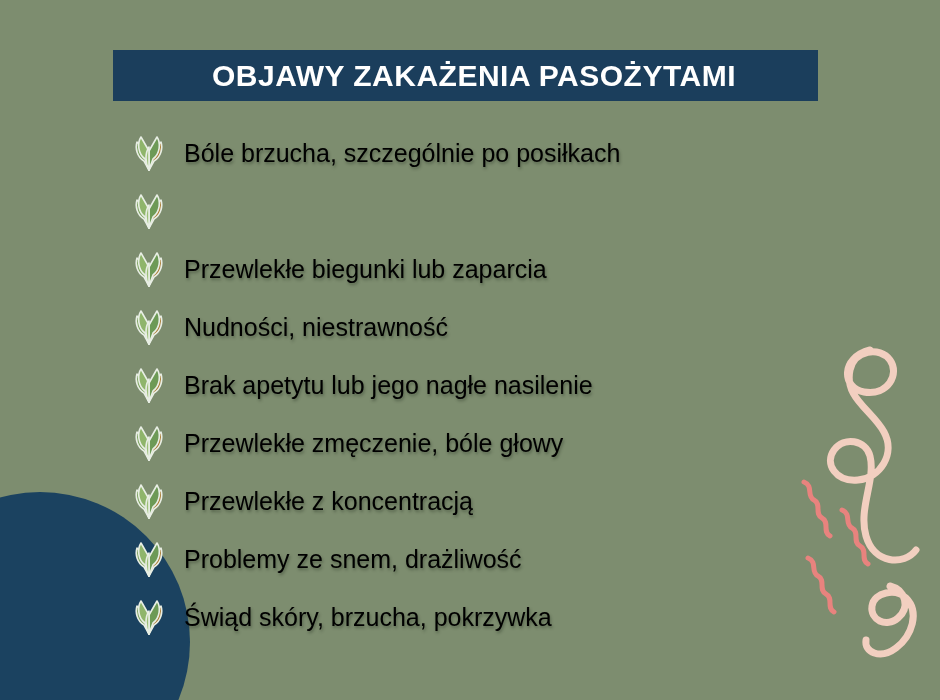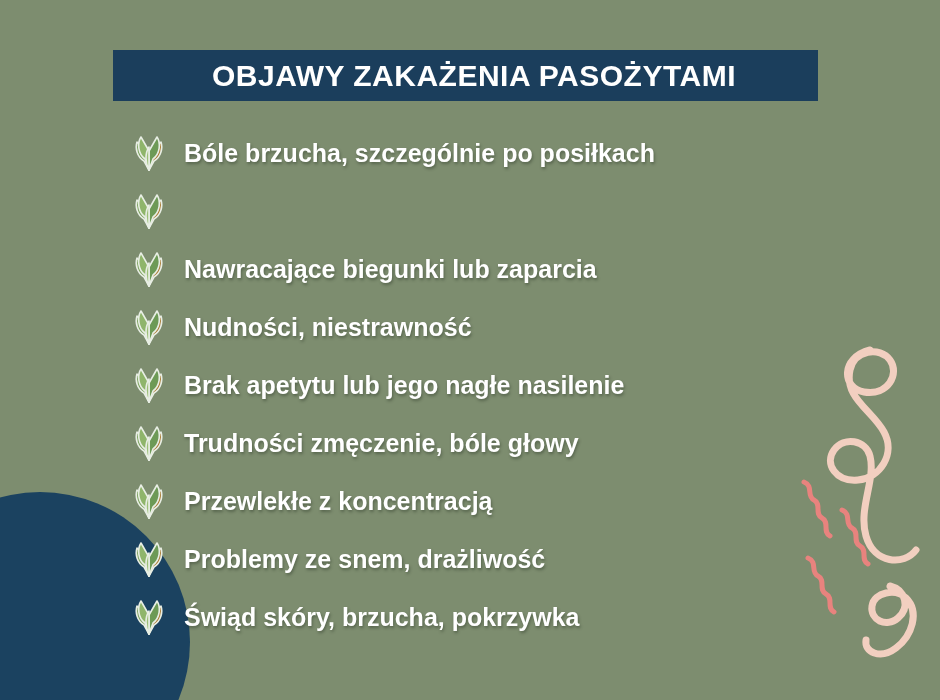--- a/index.html
+++ b/index.html
@@ -80,23 +80,23 @@
   .leaf-icon {
     width: 46px;
     height: 42px;
     flex: 0 0 46px;
     display: flex;
     align-items: center;
     justify-content: center;
     margin-right: 12px;
   }
   .symptom-label {
-    color: #ffffff;
+    color: #000000;
     font-size: 25px;
-    font-weight: bold;
+    font-weight: normal;
     text-shadow: 1px 2px 3px rgba(40,50,35,0.45);
     white-space: nowrap;
   }
 </style>
 </head>
 <body>
 
 <div class="canvas">
 
   <div class="blob-circle"></div>
@@ -151,21 +151,21 @@
         <svg width="42" height="40" viewBox="0 0 42 40" xmlns="http://www.w3.org/2000/svg">
           <g stroke="#e8eee4" stroke-width="1.6" stroke-linejoin="round">
             <path d="M21 37 L21 20 L9 9 C7 15 9 24 16 28 Z" fill="#7aa05c"></path>
             <path d="M21 37 L21 20 L33 9 C35 15 33 24 26 28 Z" fill="#a8782f"></path>
             <path d="M21 37 L21 18 L13 4 C9 10 10 21 17 26 Z" fill="#8fb56b"></path>
             <path d="M21 37 L21 18 L29 4 C33 10 32 21 25 26 Z" fill="#6d9a56"></path>
             <path d="M21 37 L21 14 C17 20 17 30 21 37 Z" fill="#9cc077"></path>
           </g>
         </svg>
       </span>
-      <span class="symptom-label">Nawracające biegunki lub zaparcia</span>
+      <span class="symptom-label">Przewlekłe biegunki lub zaparcia</span>
     </div>
 
     <div class="symptom-row">
       <span class="leaf-icon">
         <svg width="42" height="40" viewBox="0 0 42 40" xmlns="http://www.w3.org/2000/svg">
           <g stroke="#e8eee4" stroke-width="1.6" stroke-linejoin="round">
             <path d="M21 37 L21 20 L9 9 C7 15 9 24 16 28 Z" fill="#7aa05c"></path>
             <path d="M21 37 L21 20 L33 9 C35 15 33 24 26 28 Z" fill="#a8782f"></path>
             <path d="M21 37 L21 18 L13 4 C9 10 10 21 17 26 Z" fill="#8fb56b"></path>
             <path d="M21 37 L21 18 L29 4 C33 10 32 21 25 26 Z" fill="#6d9a56"></path>
@@ -196,21 +196,21 @@
         <svg width="42" height="40" viewBox="0 0 42 40" xmlns="http://www.w3.org/2000/svg">
           <g stroke="#e8eee4" stroke-width="1.6" stroke-linejoin="round">
             <path d="M21 37 L21 20 L9 9 C7 15 9 24 16 28 Z" fill="#7aa05c"></path>
             <path d="M21 37 L21 20 L33 9 C35 15 33 24 26 28 Z" fill="#a8782f"></path>
             <path d="M21 37 L21 18 L13 4 C9 10 10 21 17 26 Z" fill="#8fb56b"></path>
             <path d="M21 37 L21 18 L29 4 C33 10 32 21 25 26 Z" fill="#6d9a56"></path>
             <path d="M21 37 L21 14 C17 20 17 30 21 37 Z" fill="#9cc077"></path>
           </g>
         </svg>
       </span>
-      <span class="symptom-label">Trudności zmęczenie, bóle głowy</span>
+      <span class="symptom-label">Przewlekłe zmęczenie, bóle głowy</span>
     </div>
 
     <div class="symptom-row">
       <span class="leaf-icon">
         <svg width="42" height="40" viewBox="0 0 42 40" xmlns="http://www.w3.org/2000/svg">
           <g stroke="#e8eee4" stroke-width="1.6" stroke-linejoin="round">
             <path d="M21 37 L21 20 L9 9 C7 15 9 24 16 28 Z" fill="#7aa05c"></path>
             <path d="M21 37 L21 20 L33 9 C35 15 33 24 26 28 Z" fill="#a8782f"></path>
             <path d="M21 37 L21 18 L13 4 C9 10 10 21 17 26 Z" fill="#8fb56b"></path>
             <path d="M21 37 L21 18 L29 4 C33 10 32 21 25 26 Z" fill="#6d9a56"></path>

